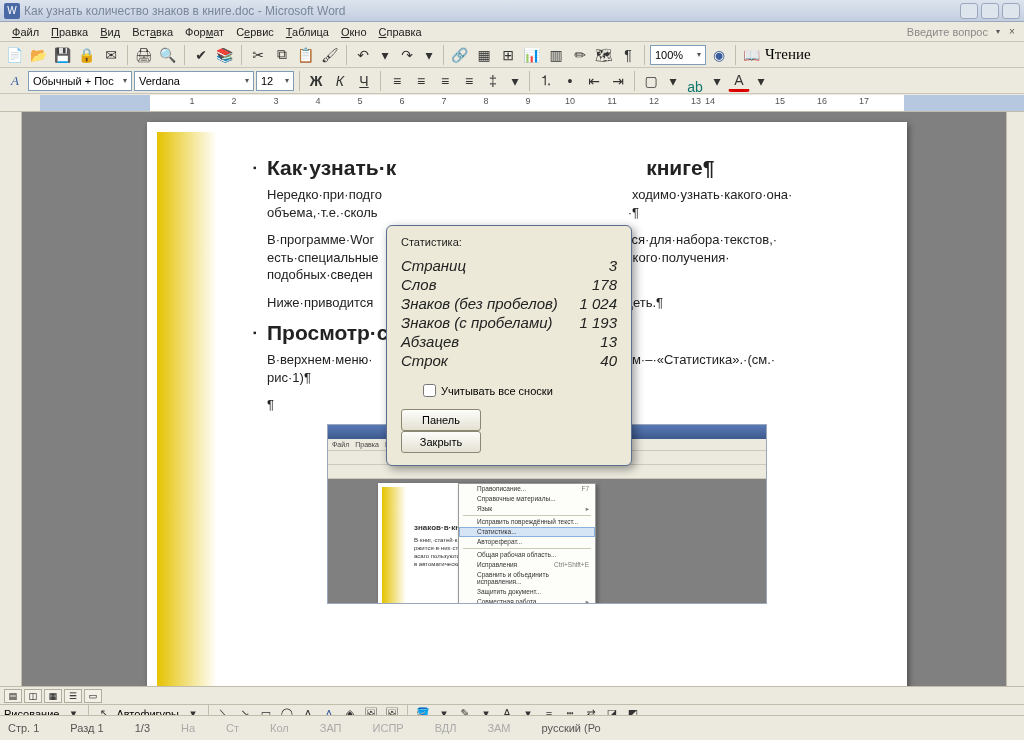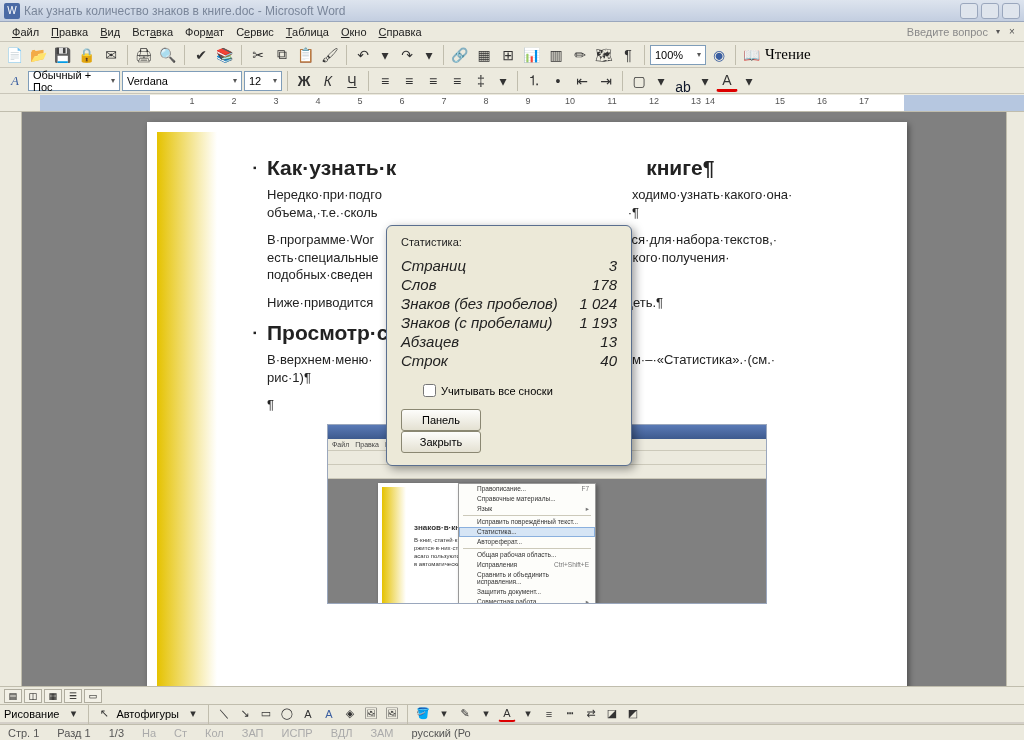--- a/index.html
+++ b/index.html
@@ -19,21 +19,21 @@
   .menubar .close { width: 12px; height: 12px; margin-left: 6px; font-size: 10px; color: #555; text-align: center; }
   .menubar .dd { font-size: 8px; color: #555; margin-left: 4px; }
 
   .toolbar { height: 26px; background: #eceade; border-bottom: 1px solid #c9c6b9; display: flex; align-items: center; padding: 0 4px; gap: 2px; }
   .tbtn { width: 22px; height: 22px; display: flex; align-items: center; justify-content: center; border: 1px solid transparent; border-radius: 3px; font-size: 14px; color: #333; }
   .tbtn.small { width: 18px; }
   .sep { width: 1px; height: 20px; background: #c0bdad; margin: 0 3px; }
   .dropdown { height: 20px; background: #fff; border: 1px solid #7f9db9; display: flex; align-items: center; padding: 0 4px; font-size: 11px; }
   .dropdown .arr { margin-left: auto; font-size: 8px; color: #555; }
   .zoom { width: 56px; }
-  .stylebox { width: 92px; }
+  .stylebox { width: 104px; }
   .fontbox { width: 120px; }
   .sizebox { width: 38px; }
 
   .fmt-toolbar { height: 26px; background: #eceade; border-bottom: 1px solid #c9c6b9; display: flex; align-items: center; padding: 0 4px; gap: 2px; }
   .fmt-toolbar .lbl { font-size: 13px; font-style: italic; color: #3a5ea0; font-family: "Times New Roman", serif; }
 
   .ruler-row { height: 18px; background: #eceade; border-bottom: 1px solid #c0bdad; display: flex; }
   .ruler-left { width: 40px; }
   .ruler { flex: 1; background: #fff; height: 16px; margin-top: 1px; position: relative; overflow: hidden; font-size: 9px; }
   .ruler .rnum { position: absolute; top: 1px; font-size: 9px; color: #555; transform: translateX(-50%); }
@@ -80,21 +80,21 @@
   .dlg td.val { text-align: right; }
   .dlg .chk { margin: 14px 0 12px; font-size: 11px; display: flex; align-items: center; gap: 5px; padding-left: 22px; }
   .dlg .chk input { width: 13px; height: 13px; }
   .dlg .dbtns { display: flex; justify-content: space-between; flex-direction: column; }
   .dlg button { width: 80px; height: 22px; background: linear-gradient(#fdfdfb,#e4e1d2); border: 1px solid #8a8772; border-radius: 3px; font-size: 11px; }
 
   .draw-toolbar { position: absolute; left: 0; right: 0; bottom: 18px; height: 18px; background: #eceade; border-top: 1px solid #c0bdad; display: flex; align-items: center; padding: 0 4px; gap: 3px; font-size: 11px; }
   .draw-toolbar .lbl { margin-right: 2px; }
   .draw-toolbar .tbtn { width: 18px; height: 16px; font-size: 11px; }
 
-  .statusbar { position: absolute; left: 0; right: 0; bottom: 0; height: 16px; background: #eceade; border-top: 1px solid #c0bdad; display: flex; align-items: center; padding: 0 8px; font-size: 11px; color: #555; gap: 18px; }
+  .statusbar { position: absolute; left: 0; right: 0; bottom: 0; height: 25px; background: #eceade; border-top: 1px solid #c0bdad; display: flex; align-items: center; padding: 0 8px; font-size: 11px; color: #555; gap: 31px; }
   .statusbar .dim { color: #aaa; }
 </style>
 </head>
 <body>
 
 <div class="titlebar">
   <div class="wicon">W</div>
   <div class="title">Как узнать количество знаков в книге.doc - Microsoft Word</div>
   <div class="wbtns">
     <div class="wbtn"></div>
@@ -187,21 +187,21 @@
   <div class="tbtn">‡</div>
   <div class="tbtn small">▾</div>
   <div class="sep"></div>
   <div class="tbtn">⒈</div>
   <div class="tbtn">•</div>
   <div class="tbtn">⇤</div>
   <div class="tbtn">⇥</div>
   <div class="sep"></div>
   <div class="tbtn">▢</div>
   <div class="tbtn small">▾</div>
-  <div class="tbtn" style="color:#0f172a;margin-top:12px;">ab</div>
+  <div class="tbtn" style="color:#0f766e;margin-top:12px;">ab</div>
   <div class="tbtn small">▾</div>
   <div class="tbtn" style="border-bottom:3px solid #d00;">A</div>
   <div class="tbtn small">▾</div>
 </div>
 
 <div class="ruler-row">
   <div class="ruler-left"></div>
   <div class="ruler">
     <div class="rmargin" style="left:0;width:110px;"></div>
     <div class="rmargin" style="right:0;width:120px;"></div>

